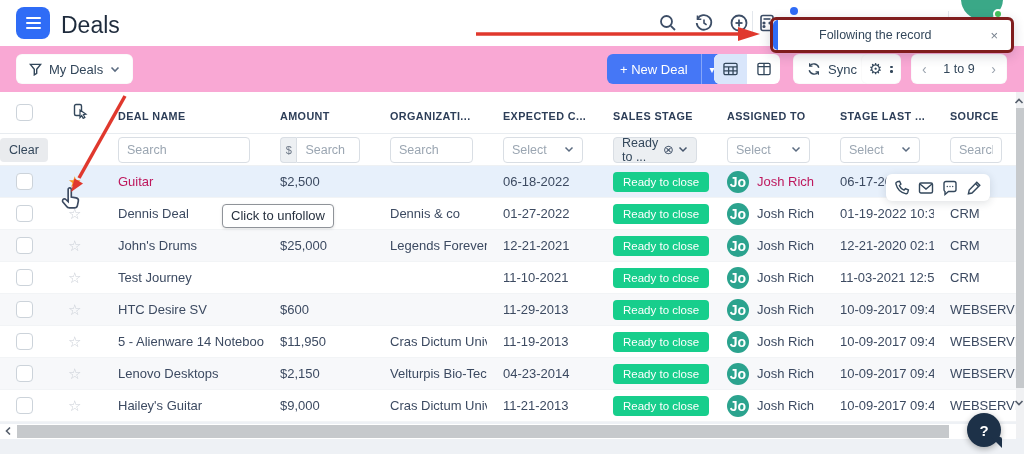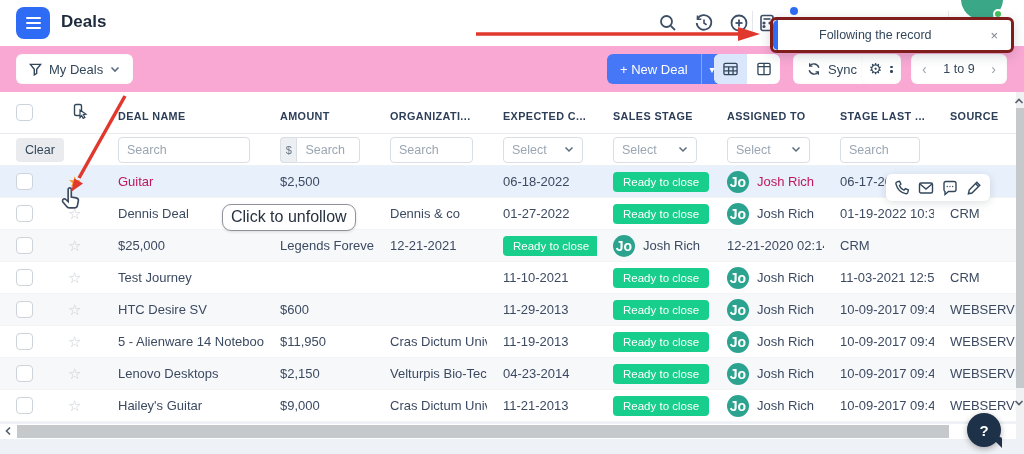--- a/index.html
+++ b/index.html
@@ -5,21 +5,21 @@
   * { margin:0; padding:0; box-sizing:border-box; }
   html,body { width:1024px; height:454px; overflow:hidden; }
   body { font-family:"Liberation Sans","DejaVu Sans",sans-serif; background:#eef1f5; color:#33475b; }
   #page { position:relative; width:1024px; height:454px; background:#eef1f5; }
 
   
   .topbar { position:absolute; top:0; left:0; width:1024px; height:46px; background:#fff; z-index:3; }
   .hamburger { position:absolute; left:16px; top:7px; width:34px; height:32px; background:#2f6cf6; border-radius:8px;
     display:flex; flex-direction:column; justify-content:center; align-items:center; gap:3px; cursor:pointer; }
   .hamburger span { width:15px; height:2px; background:#fff; border-radius:2px; }
-  .page-title { position:absolute; left:61px; top:12px; font-size:17px; font-weight:bold; color:#1e2b3c; }
+  .page-title { position:absolute; left:61px; top:12px; font-size:23px; font-weight:normal; color:#1e2b3c; }
   .tb-icon { position:absolute; top:13px; width:20px; height:20px; color:#3c4d66; cursor:pointer; }
   .tb-divider { position:absolute; top:11px; width:1px; height:24px; background:#e3e7ec; }
   .mini-dot { position:absolute; border-radius:50%; }
   .avatar-partial { position:absolute; top:-10px; left:961px; width:42px; height:30px; background:#3aa887; border-radius:0 0 21px 21px; z-index:4; }
   .status-dot { top:9px; left:993px; width:10px; height:10px; background:#44c25a; border:2px solid #fff; z-index:5; }
   .notif-dot { top:7px; left:790px; width:8px; height:8px; background:#2f6cf6; z-index:5; }
 
   
   .notif { position:absolute; top:17px; left:770px; width:244px; height:36px; background:#fff; border:3px solid #7f1d1d;
     border-radius:6px; box-shadow:0 3px 12px rgba(30,40,60,.18); z-index:20; display:flex; align-items:center; }
@@ -49,21 +49,21 @@
 
   
   .tablewrap { position:absolute; top:92px; left:0; width:1016px; background:#fff; }
   .grid { display:grid; grid-template-columns:50px 52px 162px 110px 113px 110px 114px 113px 110px minmax(0,1fr); align-items:center; }
   .thead { height:42px; border-bottom:1px solid #e8ecf0; }
   .hcell { padding-left:16px; font-size:10.8px; font-weight:bold; color:#2d3e58; letter-spacing:.4px; white-space:nowrap; overflow:hidden;margin-top:7px; }
   .checkbox { width:17px; height:17px; border:1.6px solid #ccd3da; border-radius:4px; background:#fff; margin-left:16px; cursor:pointer; }
   .follow-hicon { margin-left:22px; color:#33475b; }
 
   .frow { height:32px; border-bottom:1px solid #eef1f4; position:relative; }
-  .clearbtn { grid-column:1 / 3; margin-left:16px; width:48px; height:24px; background:#e9ebee; border-radius:4px;
+  .clearbtn { grid-column:1 / 3; width:48px; height:24px; background:#e9ebee; border-radius:4px;
     font-size:12.5px; color:#33475b; display:flex; align-items:center; justify-content:center; cursor:pointer; }
   .fcell { padding-left:16px; padding-right:14px; }
   .finput { width:100%; height:26px; border:1px solid #d9dee4; border-radius:4px; font-size:12.5px; padding:0 8px;
     color:#33475b; font-family:inherit; outline:none; }
   .finput::placeholder { color:#9ba6b2; }
   .amount-wrap { display:flex; }
   .amount-prefix { width:22px; height:26px; background:#edf0f3; border:1px solid #d9dee4; border-right:none;
     border-radius:4px 0 0 4px; display:flex; align-items:center; justify-content:center; font-size:11px; color:#6b7686; }
   .amount-wrap .finput { border-radius:0 4px 4px 0; }
   .fselect { height:26px; border:1px solid #d9dee4; border-radius:4px; background:#fff; display:flex; align-items:center;
@@ -81,22 +81,22 @@
   .link { color:#be185d; }
   .pill { display:inline-block; background:#17ce8c; color:#fff; font-size:11.5px; padding:4px 10px; border-radius:4px; }
   .assigned { display:flex; align-items:center; gap:8px; }
   .avatar { width:22px; height:22px; border-radius:50%; background:#2ba38e; color:#fff; font-size:14px; font-weight:bold;
     display:flex; align-items:center; justify-content:center; flex:0 0 auto; }
 
   
   .row-actions { position:absolute; left:886px; top:174px; width:104px; height:27px; background:#fff; border-radius:6px;
     box-shadow:0 2px 8px rgba(30,40,60,.14); display:flex; align-items:center; justify-content:space-evenly; z-index:12; }
   .row-actions .act { width:16px; height:16px; color:#33475b; cursor:pointer; }
-  .unfollow-tip { position:absolute; left:222px; top:204px; background:#fff; border:1px solid #8f9399; border-radius:9px;
-    padding:3px 8px 4px; font-size:16px; color:#27313f; z-index:14; white-space:nowrap; box-shadow:0 1px 3px rgba(0,0,0,.12); }
+  .unfollow-tip { position:absolute; left:222px; top:204px; background:#fff; border:1px solid #8f9399; border-radius:4px;
+    padding:3px 8px 4px; font-size:13px; color:#27313f; z-index:14; white-space:nowrap; box-shadow:0 1px 3px rgba(0,0,0,.12); }
   .arrow-svg { position:absolute; z-index:22; pointer-events:none; }
   .hand { position:absolute; left:60px; top:186px; z-index:15; pointer-events:none; }
 
   
   .vscroll { position:absolute; top:92px; right:0; width:8px; height:346px; background:#f0f1f3; z-index:6; }
   .vscroll .thumb { position:absolute; top:16px; left:0; width:8px; height:280px; background:#c6c9cc; }
   .vchev { position:absolute; right:0px; width:10px; height:10px; color:#555e6b; z-index:7; }
   .hscroll { position:absolute; top:424px; left:0; width:1016px; height:15px; background:#fff; z-index:6; }
   .hscroll .thumb { position:absolute; left:17px; top:1px; height:13px; width:932px; background:#c6c9cc; }
   .hchev { position:absolute; left:3px; top:426px; width:10px; height:10px; color:#555e6b; z-index:7; }
@@ -252,35 +252,46 @@
       <div class="fcell"><input class="finput" placeholder="Search" style=""></div>
       <div class="fcell">
           <div class="fselect">
         <span>Select</span>
         <svg width="10" height="7" viewBox="0 0 10 7" fill="none" stroke="#5b6b80" stroke-width="1.5">
               <path d="M1.5 1.5 L5 5 L8.5 1.5"></path>
             </svg>
       </div>
         </div>
       <div class="fcell">
-          <div class="fselect">
-        <span>Select</span>
-        <svg width="10" height="7" viewBox="0 0 10 7" fill="none" stroke="#5b6b80" stroke-width="1.5">
-              <path d="M1.5 1.5 L5 5 L8.5 1.5"></path>
-            </svg>
+          <div class="fselect filled">
+        <span>Ready to ...</span>
+        <span class="right">
+          <span class="fx">⊗</span>
+          <svg width="10" height="7" viewBox="0 0 10 7" fill="none" stroke="#45556b" stroke-width="1.5">
+                <path d="M1.5 1.5 L5 5 L8.5 1.5"></path>
+              </svg>
+        </span>
       </div>
         </div>
       <div class="fcell">
           <div class="fselect">
         <span>Select</span>
         <svg width="10" height="7" viewBox="0 0 10 7" fill="none" stroke="#5b6b80" stroke-width="1.5">
               <path d="M1.5 1.5 L5 5 L8.5 1.5"></path>
             </svg>
       </div>
         </div>
+      <div class="fcell">
+          <div class="fselect">
+        <span>Select</span>
+        <svg width="10" height="7" viewBox="0 0 10 7" fill="none" stroke="#5b6b80" stroke-width="1.5">
+              <path d="M1.5 1.5 L5 5 L8.5 1.5"></path>
+            </svg>
+      </div>
+        </div>
       <div class="fcell"><input class="finput" placeholder="Search" style=""></div>
     </div>
 
     <div>
     <div class="grid row hl">
       <div>
             <div class="checkbox"></div>
           </div>
       <div><span class="star on">★</span></div>
       <div class="cell c-name link">Guitar</div>
@@ -312,20 +323,21 @@
       </div>
       <div class="cell c-last">01-19-2022 10:37 AM</div>
       <div class="cell c-src">CRM</div>
     </div>
 
     <div class="grid row alt">
       <div>
             <div class="checkbox"></div>
           </div>
       <div><span class="star">☆</span></div>
+      <div class="cell c-name">John's Drums</div>
       <div class="cell c-amount">$25,000</div>
       <div class="cell c-org">Legends Forever</div>
       <div class="cell c-exp">12-21-2021</div>
       <div class="cell"><span class="pill c-stage">Ready to close</span></div>
       <div class="cell assigned">
         <span class="avatar c-avatar">Jo</span>
         <span class="c-assigned">Josh Rich</span>
       </div>
       <div class="cell c-last">12-21-2020 02:14 PM</div>
       <div class="cell c-src">CRM</div>

